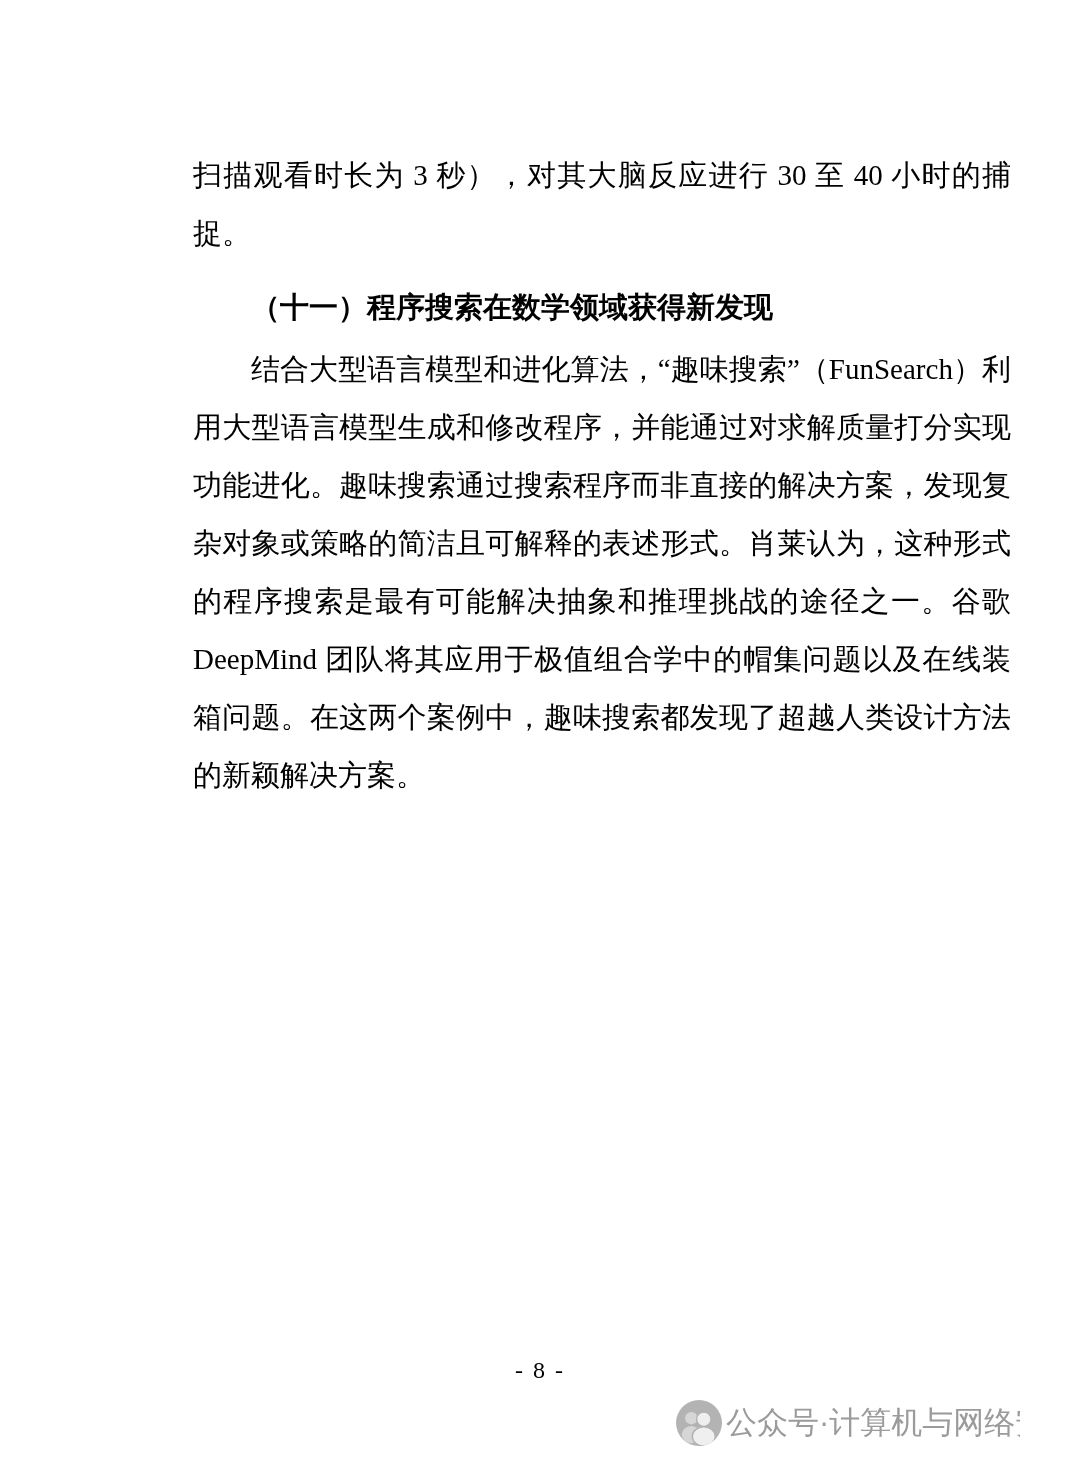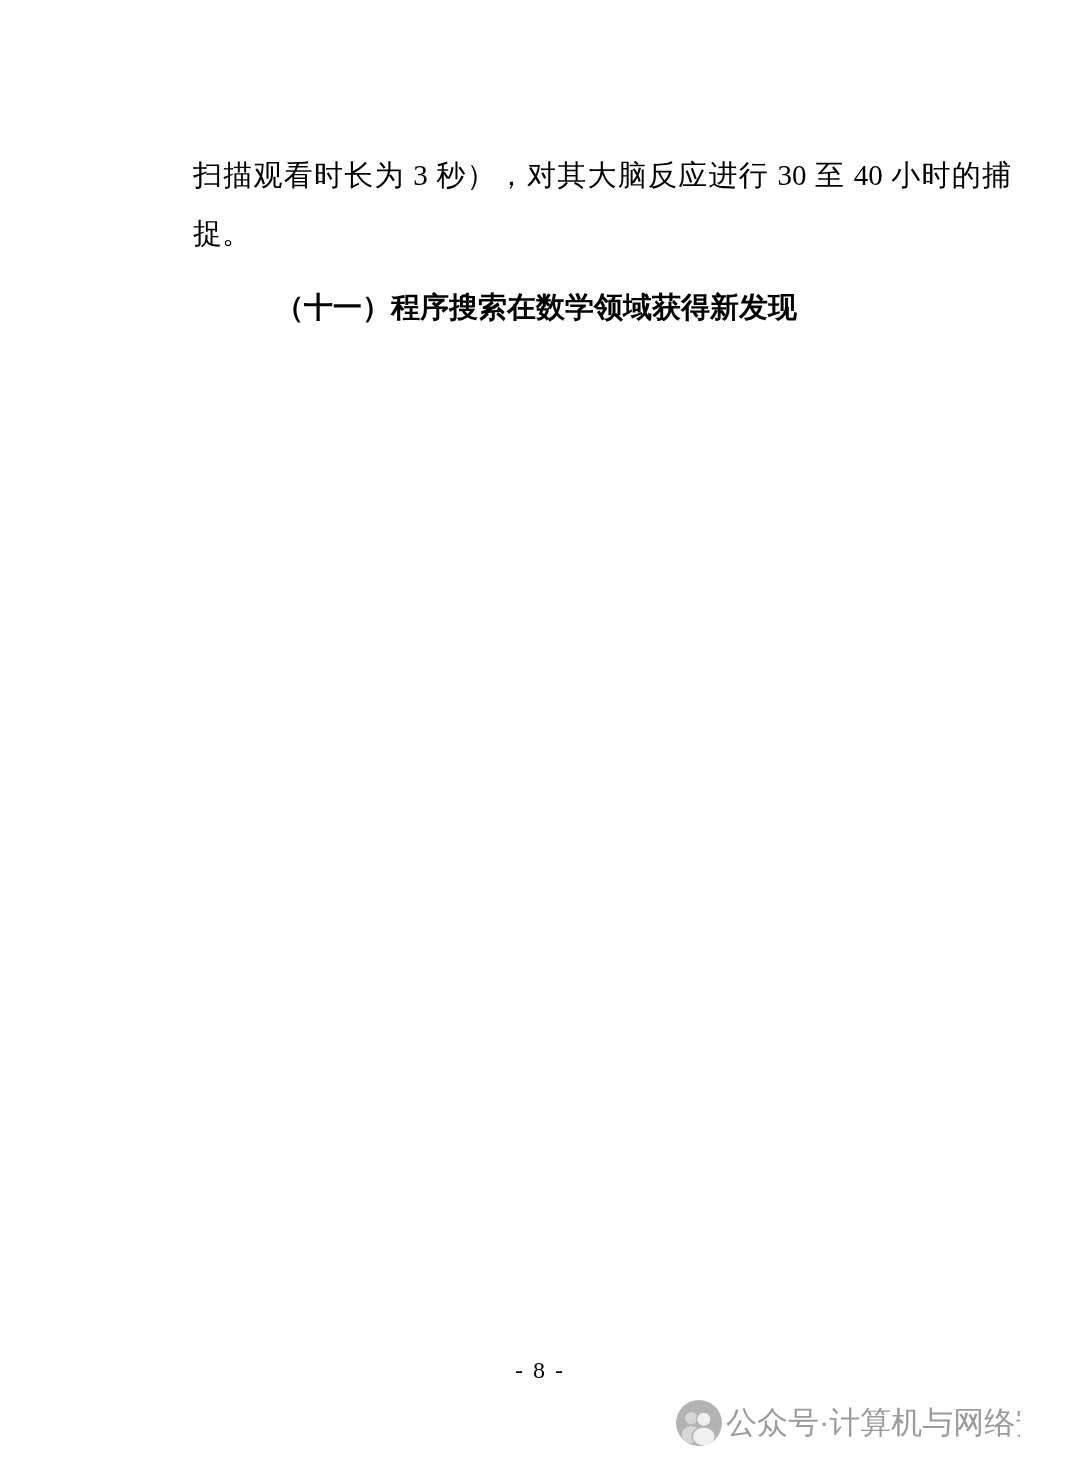--- a/index.html
+++ b/index.html
@@ -28,21 +28,20 @@
   }
   .no-indent { text-indent: 0; }
   .heading {
     font-size: 29px;
     line-height: 58px;
     font-weight: bold;
     text-indent: 2em;
     text-align: justify;
     margin-top: 16px;
     margin-bottom: 4px;
-    margin-left: 24px;
   }
   .page-number {
     position: absolute;
     bottom: 82px;
     left: 0;
     width: 100%;
     text-align: center;
     font-size: 24px;
     letter-spacing: 2px;
     color: #000000;
@@ -71,20 +70,21 @@
 <body>
 
 <div class="page">
 
   <div class="content">
 
     <p class="body-text no-indent">扫描观看时长为 3 秒），对其大脑反应进行 30 至 40 小时的捕捉。</p>
 
     <h2 class="heading">（十一）程序搜索在数学领域获得新发现</h2>
 
+    <p class="body-text">结合大型语言模型和进化算法，“趣味搜索”（FunSearch）利用大型语言模型生成和修改程序，并能通过对求解质量打分实现功能进化。趣味搜索通过搜索程序而非直接的解决方案，发现复杂对象或策略的简洁且可解释的表述形式。肖莱认为，这种形式的程序搜索是最有可能解决抽象和推理挑战的途径之一。谷歌 DeepMind 团队将其应用于极值组合学中的帽集问题以及在线装箱问题。在这两个案例中，趣味搜索都发现了超越人类设计方法的新颖解决方案。</p>
 
 
 
   </div>
 
   <div class="page-number">- 8 -</div>
 
   <div class="watermark">
     <span class="wm-icon">
       <svg viewBox="0 0 48 48" width="46" height="46" aria-hidden="true">

